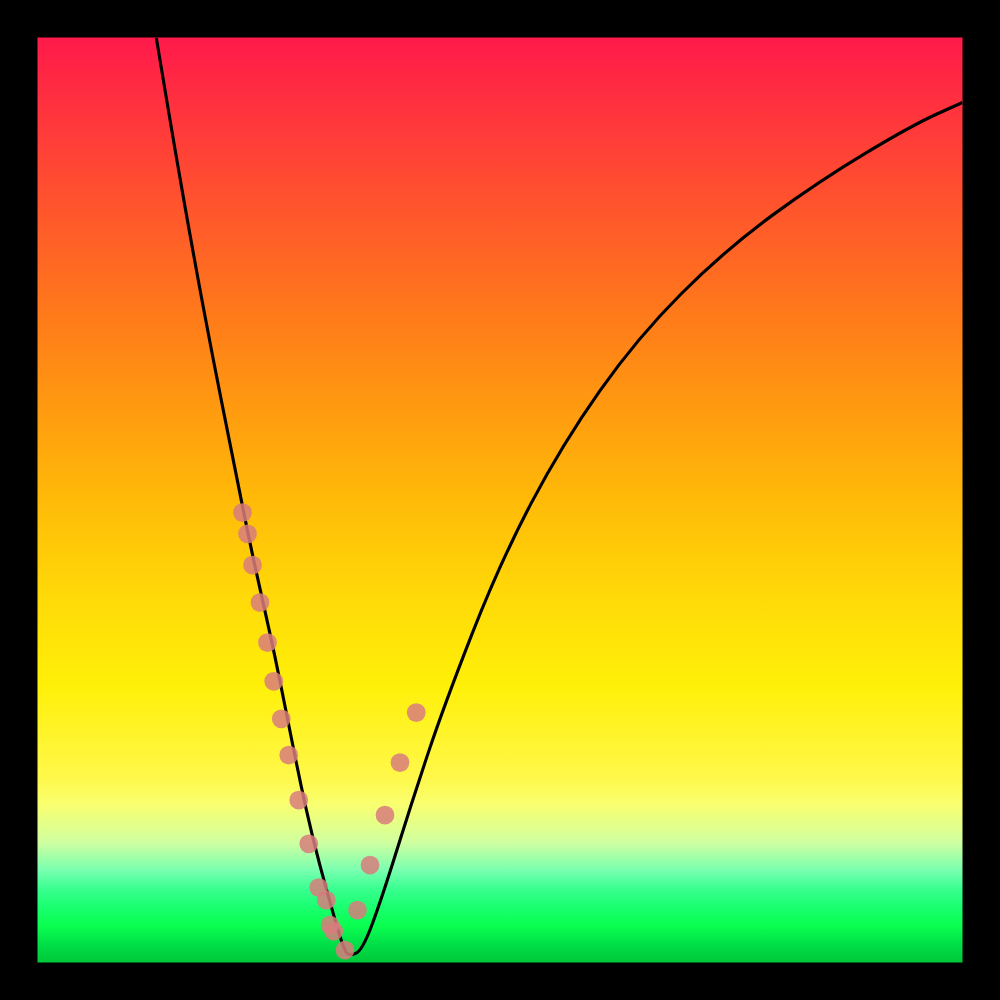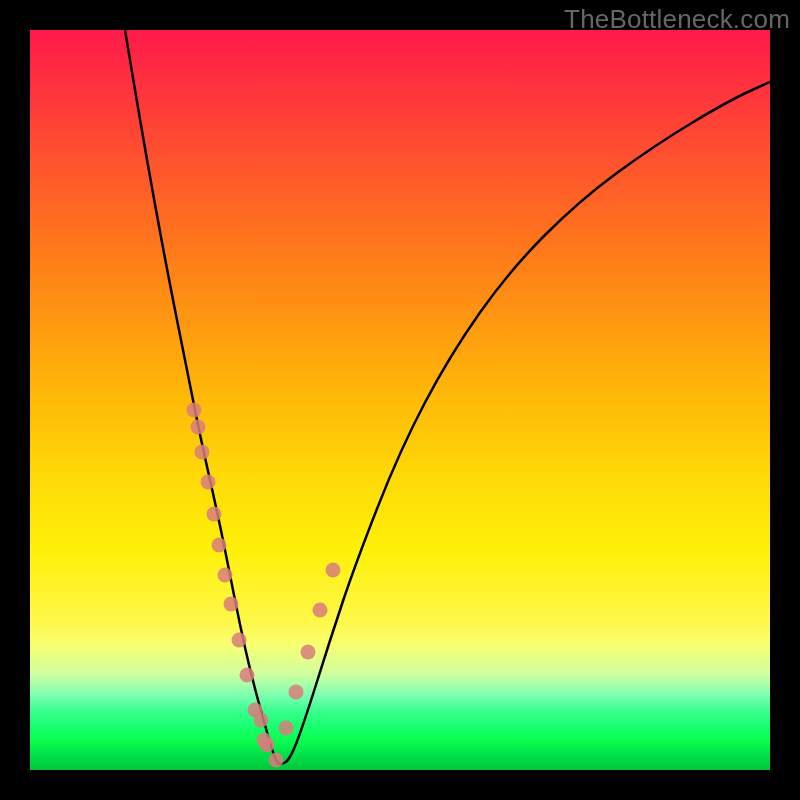--- a/index.html
+++ b/index.html
@@ -58,21 +58,20 @@
     position: absolute;
     top: 0;
     left: 0;
   }
 </style>
 </head>
 <body>
 
 <div class="frame">
 
-  <div class="watermark">TheBottleneck.com</div>
 
   <div class="plot-area">
     <svg class="curve" width="740" height="740" viewBox="0 0 740 740">
       <path id="curve-path" d="M 95 0 Q 95 0 102.5 45 Q 110 90 117.5 132.5 Q 125 175 132.5 215 Q 140 255 147.5 292.5 Q 155 330 162.5 367.5 Q 170 405 175 427.5 Q 180 450 185 472.5 Q 190 495 195 520 Q 200 545 205 570 Q 210 595 215 617.5 Q 220 640 226 662.5 Q 232 685 238.5 707.5 Q 245 730 247.5 732.5 Q 250 735 255 732.5 Q 260 730 267.5 710 Q 275 690 287.5 650 Q 300 610 312.5 572.5 Q 325 535 347.5 477.5 Q 370 420 395 372.5 Q 420 325 450 282.5 Q 480 240 515 205 Q 550 170 587.5 142.5 Q 625 115 662.5 92.5 Q 700 70 720 61 T 740 52" fill="none" stroke="#000" stroke-width="2.5"></path>
       <g id="markers">
           <circle cx="164" cy="380" r="7.5" fill="#d87c7c" fill-opacity="0.85"></circle>
           <circle cx="168" cy="397" r="7.5" fill="#d87c7c" fill-opacity="0.85"></circle>
           <circle cx="172" cy="422" r="7.5" fill="#d87c7c" fill-opacity="0.85"></circle>
           <circle cx="178" cy="452" r="7.5" fill="#d87c7c" fill-opacity="0.85"></circle>
           <circle cx="184" cy="484" r="7.5" fill="#d87c7c" fill-opacity="0.85"></circle>

